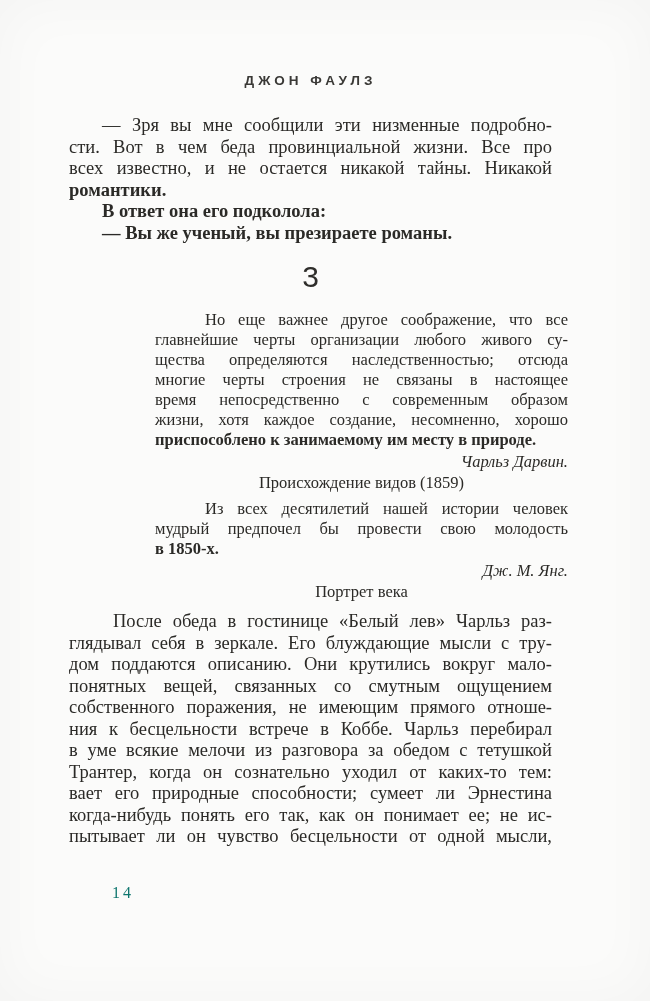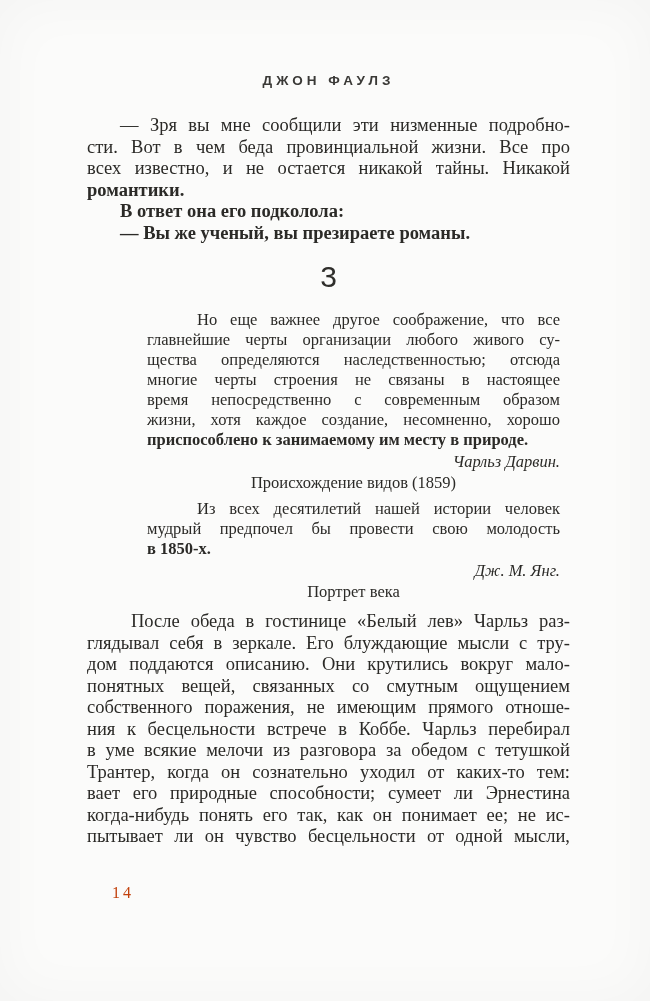--- a/index.html
+++ b/index.html
@@ -10,21 +10,21 @@
   .page {
     position: relative;
     width: 650px; height: 1001px;
     background: var(--paper, #fbfbfa);
     color: var(--ink, #2b2a27);
     overflow: hidden;
     box-shadow: inset 0 0 60px rgba(0,0,0,0.03);
   }
   .column {
     position: absolute;
-    left: 87px; top: 72px;
+    left: 69px; top: 72px;
     width: 483px;
   }
   .running-head {
     font-family: "Liberation Sans", sans-serif;
     font-size: 13.5px;
     font-weight: 700;
     letter-spacing: 4px;
     text-align: center;
     line-height: 18px;
     color: #3a3936;
@@ -41,42 +41,42 @@
   .chapter {
     margin-top: 16px;
     font-family: "Liberation Sans", sans-serif;
     font-size: 30px;
     font-weight: 400;
     line-height: 34px;
     text-align: center;
     color: #2f2e2b;
   }
   .epigraph {
-    margin-left: 60px;
+    margin-left: 86px;
     width: 413px;
     font-size: 16.5px;
     line-height: 20px;
   }
   .epigraph.first  { margin-top: 16px; }
   .epigraph.second { margin-top: 6px; }
   .epigraph .ind { text-indent: 50px; }
   .attribution {
     margin-top: 2px;
     text-align: right;
     line-height: 20.5px;
   }
   .attr-author { font-style: italic; }
   .attr-work   { font-style: normal; text-align: center; }
   .bodytext { margin-top: 9px; }
   .page-number {
     position: absolute;
     left: 112px; top: 884px;
     font-size: 16px;
     letter-spacing: 3px;
-    color: #c2410c;
+    color: #0f766e;
   }
 </style>
 </head>
 <body>
 
 <div class="page">
   <div class="column">
 
     <div class="running-head">ДЖОН ФАУЛЗ</div>
 

